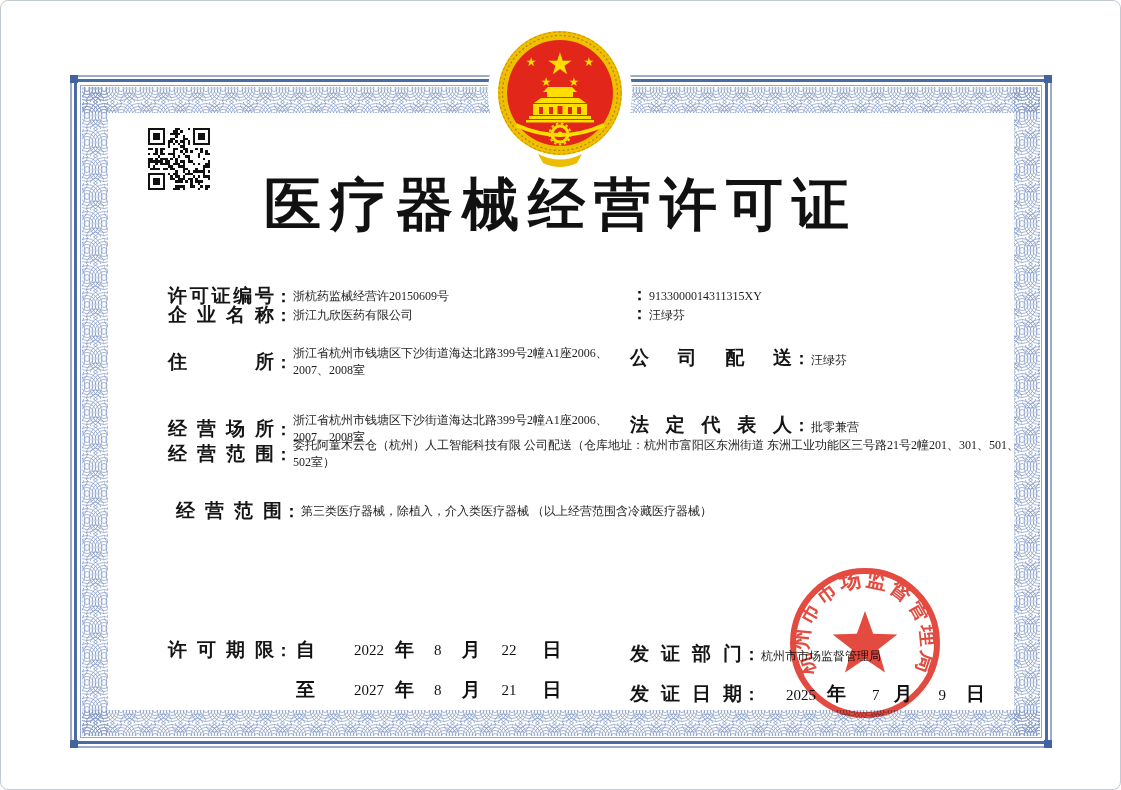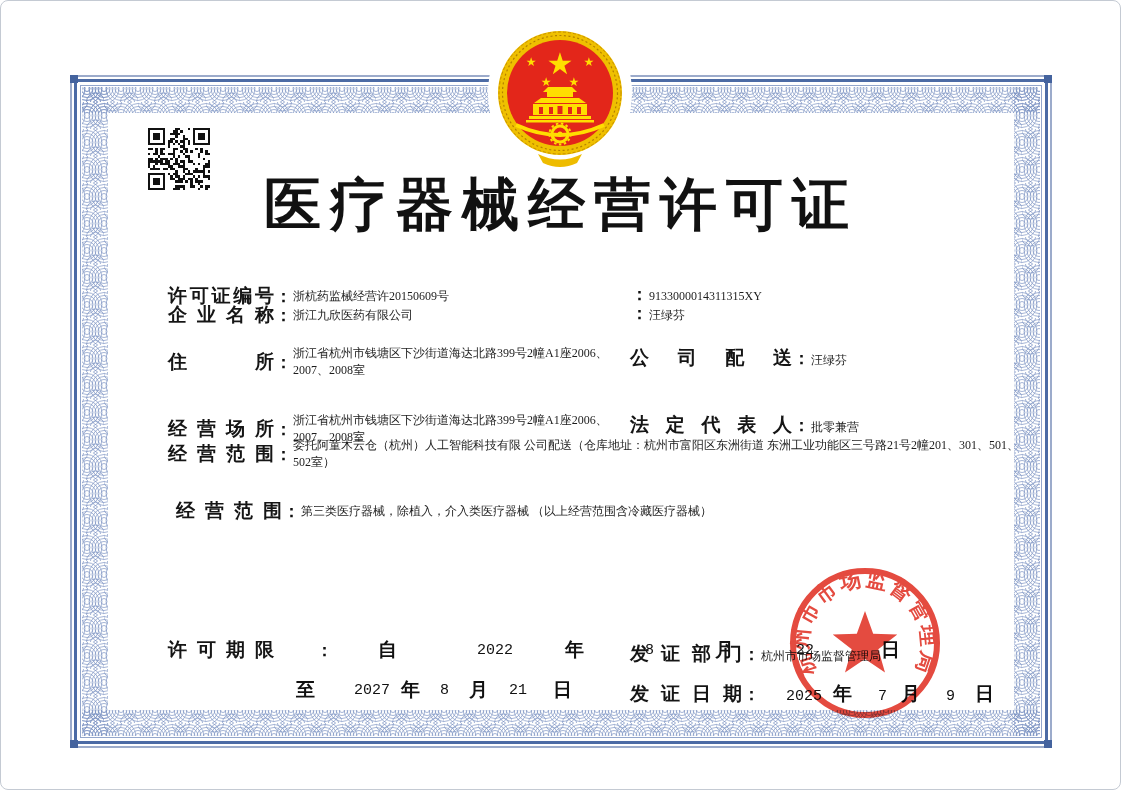--- a/index.html
+++ b/index.html
@@ -28,24 +28,24 @@
   .val{
     font-family:"Liberation Serif",serif;font-size:12px;line-height:17px;
     color:#1c1c1c;margin-left:3px;
   }
   .w2{width:350px;}
   .w5{width:735px;}
   .w6{width:680px;}
   .lrow{left:98px;align-items:center;}
   .rrow{left:560px;}
   .r1{top:208px;}.r2{top:227px;}.r3{top:270px;}.r4{top:337px;}.r5{top:362px;}.r6{top:423px;margin-left:8px;}
-  .v1{top:562px;gap:41px;}.v2{top:602px;}
+  .v1{top:562px;}.v2{top:602px;}
   .i1{top:566px;}.i2{top:606px;}
   .tok-u{font-weight:700;font-size:19px;flex:none;}
-  .tok-n{font-family:Liberation Mono, monospace;font-size:15px;flex:none;}
+  .tok-n{font-family:Liberation Serif, serif;font-size:15px;flex:none;}
   .sp{flex:none;display:inline-block;width:122px;}
   .m-pre{margin-left:6px;}
   .m-year{margin-left:39px;}
   .m-yu{margin-left:11px;}
   .m-mo{margin-left:20px;}
   .m-mu{margin-left:20px;}
   .m-da{margin-left:21px;}
   .m-du{margin-left:26px;}
   .m-iy{margin-left:28px;}
   .m-iyu{margin-left:11px;}

